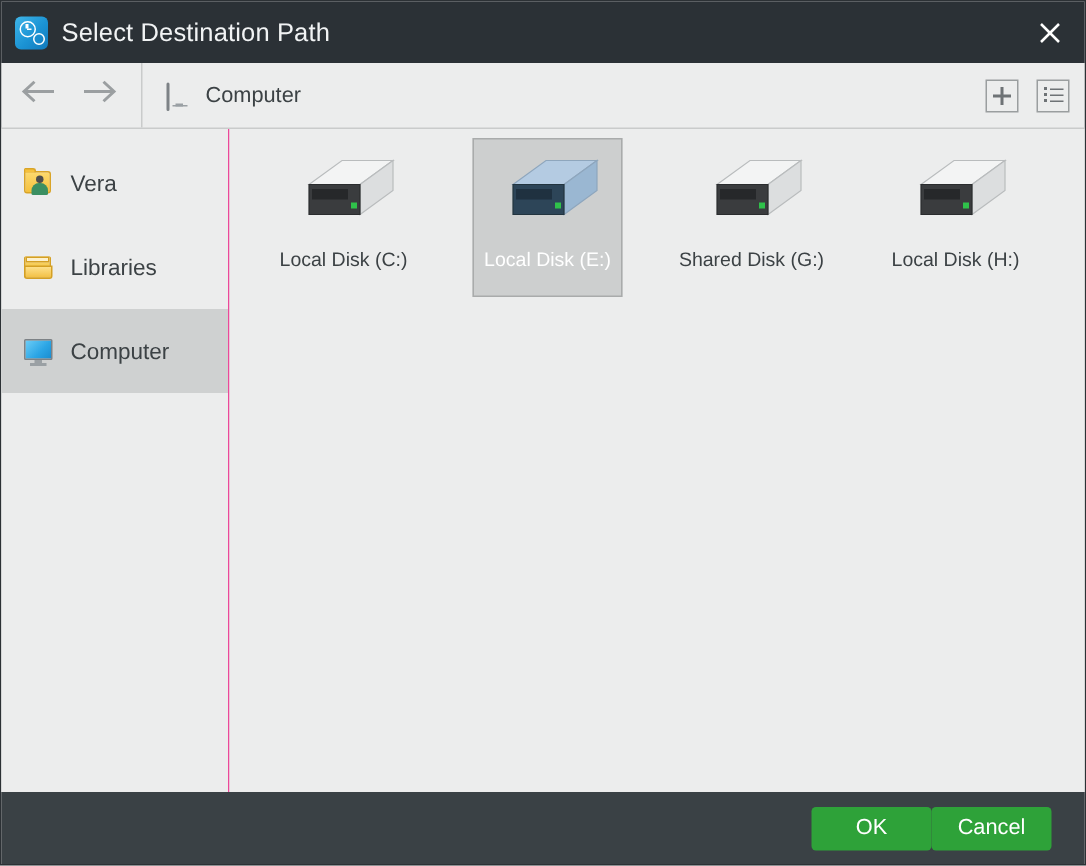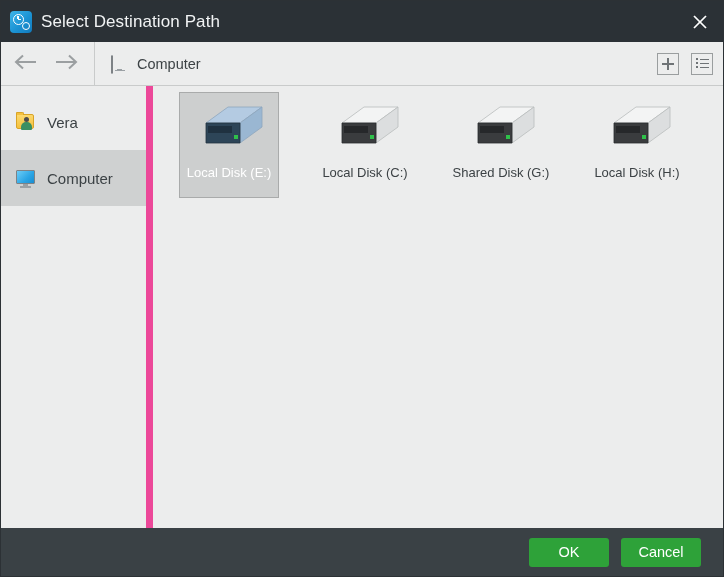--- a/index.html
+++ b/index.html
@@ -219,21 +219,21 @@
   
   .body-row {
     flex: 1;
     display: flex;
     min-height: 0;
     background: #eceded;
   }
   .sidebar {
     width: 152px;
     min-width: 152px;
-    border-right: 7px solid #ec4899;
+    border-right: 1px solid #ec4899;
     background: #eceded;
     padding-top: 8px;
     box-sizing: border-box;
   }
   .side-item {
     height: 56px;
     display: flex;
     align-items: center;
     padding-left: 14px;
     cursor: pointer;
@@ -453,21 +453,20 @@
 
   
   .footer {
     height: 48px;
     min-height: 48px;
     background: #3a4145;
     display: flex;
     align-items: center;
     justify-content: flex-end;
     padding-right: 22px;
-    gap: 12px;
   }
   .btn {
     width: 80px;
     height: 29px;
     background: #2ea239;
     color: #ffffff;
     border: none;
     border-radius: 3px;
     font-size: 14.5px;
     font-family: "Liberation Sans", sans-serif;
@@ -548,35 +547,56 @@
 
       <div class="side-item">
         <span class="side-ico ico-user">
           <span class="folder"></span>
           <span class="person-head"></span>
           <span class="person-body"></span>
         </span>
         <span class="side-label">Vera</span>
       </div>
 
+      <div class="side-item">
+        <span class="side-ico ico-lib">
+          <span class="lib-back"></span>
+          <span class="lib-top"></span>
+          <span class="lib-front"></span>
+        </span>
+        <span class="side-label">Libraries</span>
+      </div>
 
       <div class="side-item selected">
         <span class="side-ico ico-comp">
           <span class="scr"></span>
           <span class="std"></span>
           <span class="ft"></span>
         </span>
         <span class="side-label">Computer</span>
       </div>
 
 
 
     </div>
 
     <div class="content">
+
+      <div class="drive">
+        <span class="drive-ico">
+          <svg width="70" height="52" viewBox="0 0 70 52">
+            <polygon points="12,22 34,6 68,6 46,22" fill="#f3f4f4" stroke="#b9bcbd" stroke-width="0.8"></polygon>
+            <polygon points="46,22 68,6 68,26 46,42" fill="#dcdedf" stroke="#b9bcbd" stroke-width="0.8"></polygon>
+            <polygon points="12,22 46,22 46,42 12,42" fill="#3a3c3e" stroke="#2a2c2e" stroke-width="0.8"></polygon>
+            <rect x="14" y="25" width="24" height="7" fill="#26282a"></rect>
+            <rect x="40" y="34" width="4" height="4" fill="#2fc14a"></rect>
+          </svg>
+        </span>
+        <span class="drive-label">Local Disk (C:)</span>
+      </div>
 
       <div class="drive selected">
         <span class="drive-ico">
           <svg width="70" height="52" viewBox="0 0 70 52">
             <polygon points="12,22 34,6 68,6 46,22" fill="#b4cbe2" stroke="#8ea6bd" stroke-width="0.8"></polygon>
             <polygon points="46,22 68,6 68,26 46,42" fill="#9ab7d2" stroke="#8ea6bd" stroke-width="0.8"></polygon>
             <polygon points="12,22 46,22 46,42 12,42" fill="#2d4558" stroke="#22343f" stroke-width="0.8"></polygon>
             <rect x="14" y="25" width="24" height="7" fill="#1f3140"></rect>
             <rect x="40" y="34" width="4" height="4" fill="#2fc14a"></rect>
           </svg>
@@ -587,46 +607,33 @@
       <div class="drive">
         <span class="drive-ico">
           <svg width="70" height="52" viewBox="0 0 70 52">
             <polygon points="12,22 34,6 68,6 46,22" fill="#f3f4f4" stroke="#b9bcbd" stroke-width="0.8"></polygon>
             <polygon points="46,22 68,6 68,26 46,42" fill="#dcdedf" stroke="#b9bcbd" stroke-width="0.8"></polygon>
             <polygon points="12,22 46,22 46,42 12,42" fill="#3a3c3e" stroke="#2a2c2e" stroke-width="0.8"></polygon>
             <rect x="14" y="25" width="24" height="7" fill="#26282a"></rect>
             <rect x="40" y="34" width="4" height="4" fill="#2fc14a"></rect>
           </svg>
         </span>
-        <span class="drive-label">Local Disk (C:)</span>
+        <span class="drive-label">Shared Disk (G:)</span>
       </div>
 
       <div class="drive">
         <span class="drive-ico">
           <svg width="70" height="52" viewBox="0 0 70 52">
             <polygon points="12,22 34,6 68,6 46,22" fill="#f3f4f4" stroke="#b9bcbd" stroke-width="0.8"></polygon>
             <polygon points="46,22 68,6 68,26 46,42" fill="#dcdedf" stroke="#b9bcbd" stroke-width="0.8"></polygon>
             <polygon points="12,22 46,22 46,42 12,42" fill="#3a3c3e" stroke="#2a2c2e" stroke-width="0.8"></polygon>
             <rect x="14" y="25" width="24" height="7" fill="#26282a"></rect>
             <rect x="40" y="34" width="4" height="4" fill="#2fc14a"></rect>
           </svg>
         </span>
-        <span class="drive-label">Shared Disk (G:)</span>
-      </div>
-
-      <div class="drive">
-        <span class="drive-ico">
-          <svg width="70" height="52" viewBox="0 0 70 52">
-            <polygon points="12,22 34,6 68,6 46,22" fill="#f3f4f4" stroke="#b9bcbd" stroke-width="0.8"></polygon>
-            <polygon points="46,22 68,6 68,26 46,42" fill="#dcdedf" stroke="#b9bcbd" stroke-width="0.8"></polygon>
-            <polygon points="12,22 46,22 46,42 12,42" fill="#3a3c3e" stroke="#2a2c2e" stroke-width="0.8"></polygon>
-            <rect x="14" y="25" width="24" height="7" fill="#26282a"></rect>
-            <rect x="40" y="34" width="4" height="4" fill="#2fc14a"></rect>
-          </svg>
-        </span>
         <span class="drive-label">Local Disk (H:)</span>
       </div>
 
     </div>
   </div>
 
   <div class="footer">
     <button class="btn">OK</button>
     <button class="btn">Cancel</button>
   </div>

